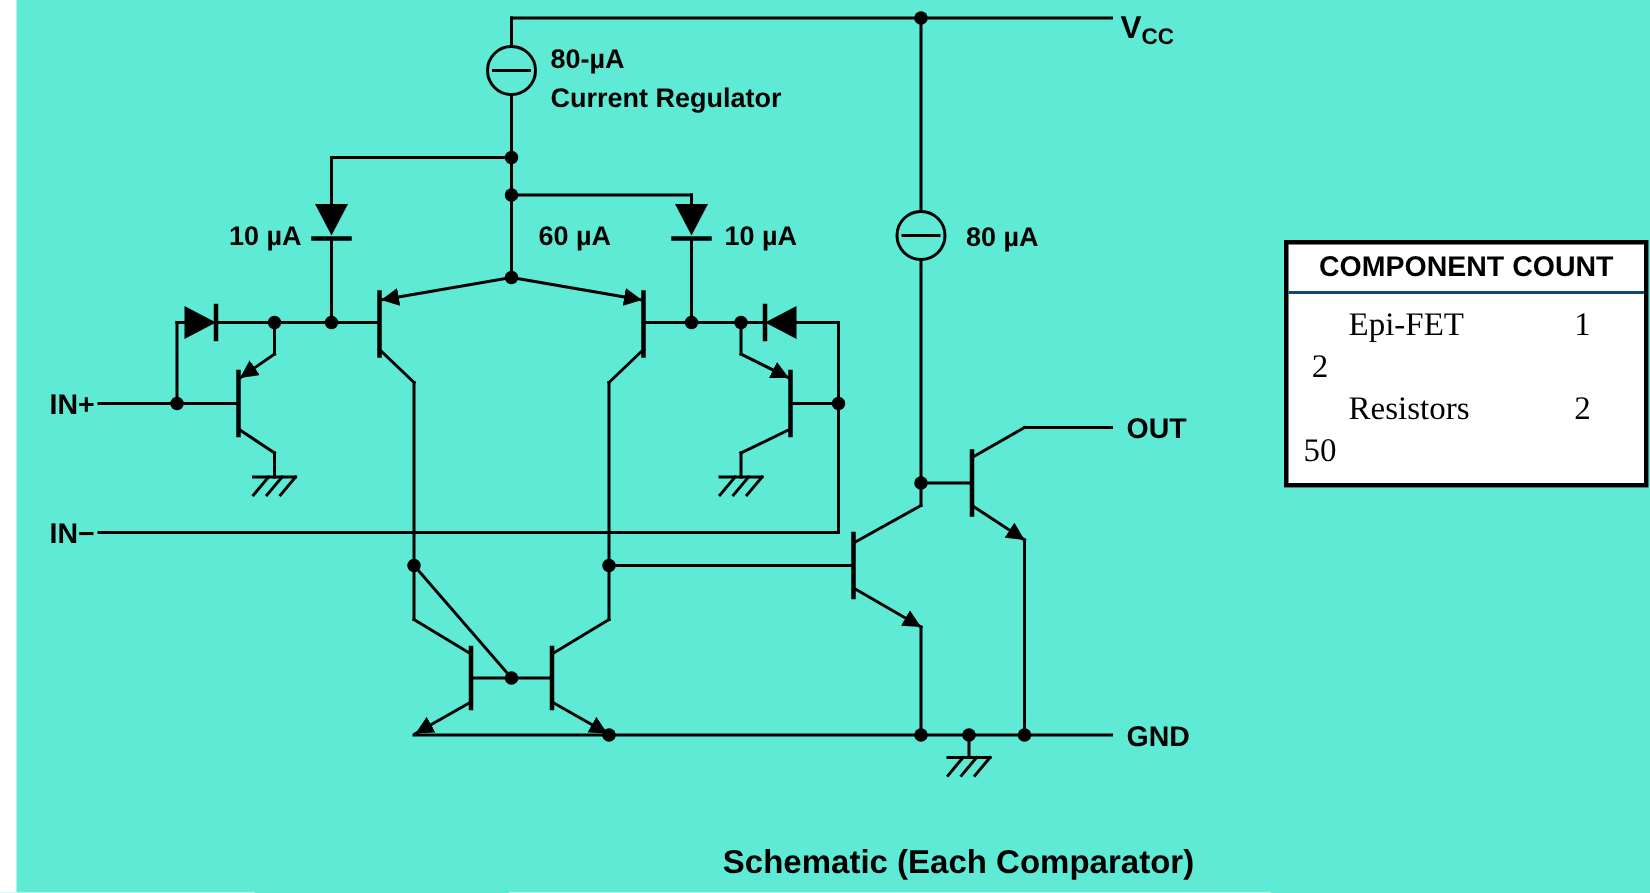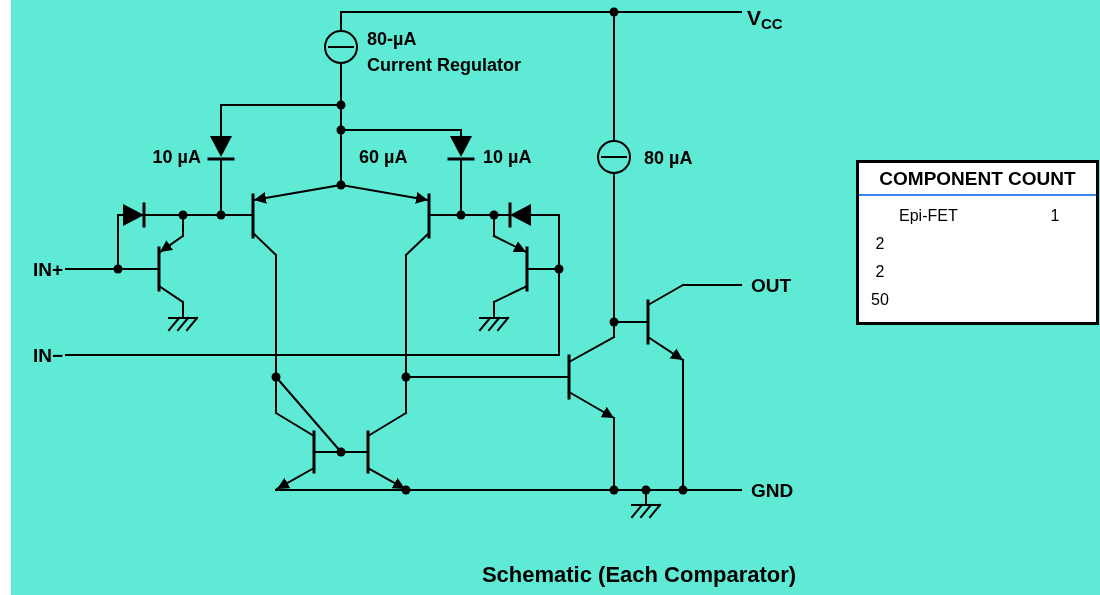--- a/index.html
+++ b/index.html
@@ -3,23 +3,23 @@
 <meta charset="utf-8">
 <style>
   html,body{margin:0;padding:0;background:#fff;}
   .stage{position:relative;width:1100px;height:595px;background:#5eead4;overflow:hidden;
          font-family:"Liberation Sans",sans-serif;margin-left:11px;}
   svg{position:absolute;left:0;top:0;}
   svg text{fill:#000;stroke:none;font-family:"Liberation Sans",sans-serif;font-weight:bold;}
   .cc-table{position:absolute;left:845px;top:160px;width:243px;border:3px solid #000;
             background:#fff;box-sizing:border-box;}
   .cc-header{font-weight:bold;font-size:19px;text-align:center;padding:5px 6px 4px;
-             border-bottom:2px solid #3b82f6;white-space:nowrap;}
+             border-bottom:2px solid #0c4a6e;white-space:nowrap;}
   .cc-rows{padding:6px 0 8px 0;}
-  .cc-row{display:flex;font-size:16px;line-height:28px;}
+  .cc-row{display:flex;font-size:22px;line-height:28px;font-family:Liberation Serif, serif;}
   .cc-label{margin-left:40px;flex:1;}
   .cc-value{width:42px;text-align:center;margin-right:20px;}
 </style>
 </head>
 <body>
 
 <div class="stage">
 
   <svg width="1100" height="595" viewBox="0 0 1100 595">
     <defs>
@@ -219,20 +219,21 @@
     <div class="cc-header">COMPONENT COUNT</div>
     <div class="cc-rows">
       <div class="cc-row">
         <span class="cc-label">Epi-FET</span>
         <span class="cc-value">1</span>
       </div>
       <div class="cc-row">
         <span class="cc-value">2</span>
       </div>
       <div class="cc-row">
+        <span class="cc-label">Resistors</span>
         <span class="cc-value">2</span>
       </div>
       <div class="cc-row">
         <span class="cc-value">50</span>
       </div>
     </div>
   </div>
 
 </div>
 

